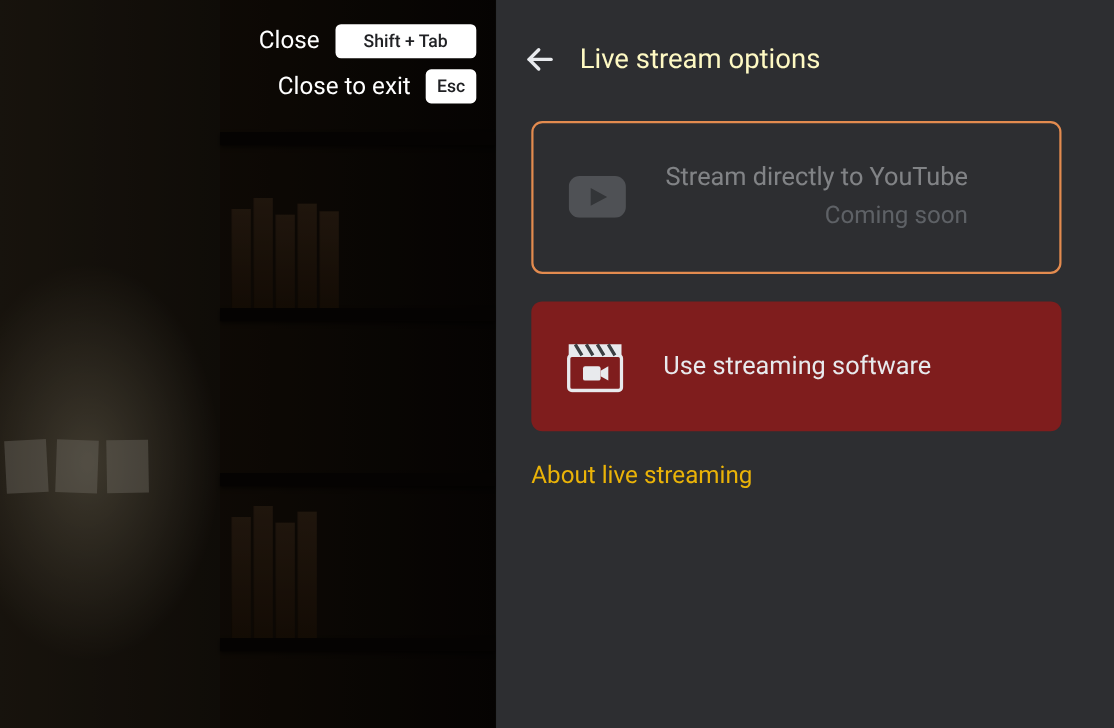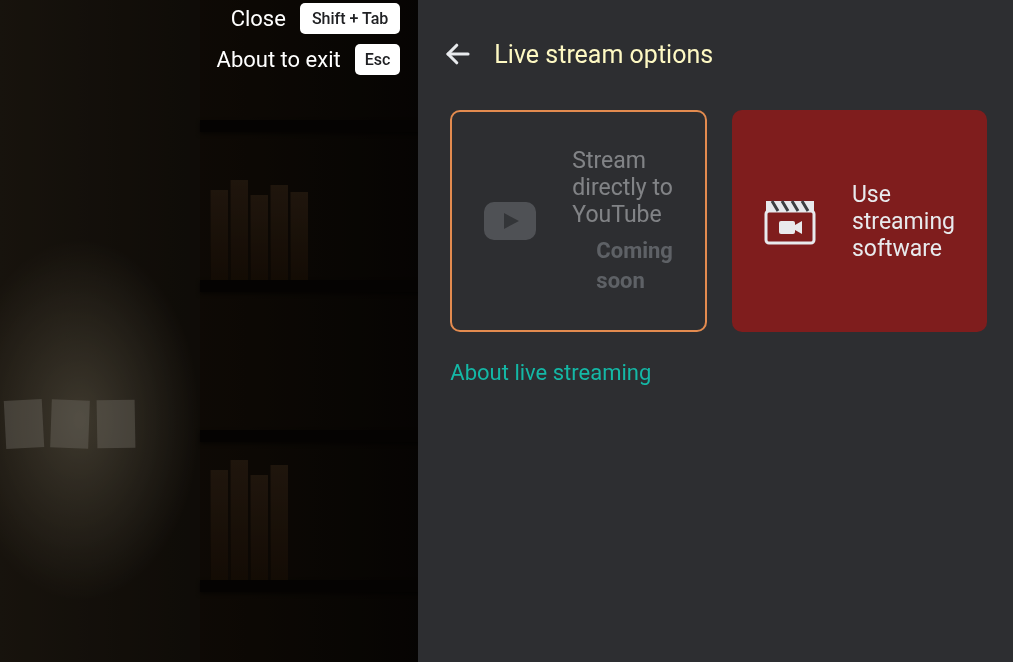--- a/index.html
+++ b/index.html
@@ -76,21 +76,21 @@
       opacity: 0.4;
       transform: rotate(-3deg);
     }
     .dim-overlay {
       position: absolute;
       inset: 0;
       background: rgba(0, 0, 0, 0.45);
     }
     .exit-hints {
       position: absolute;
-      top: 3px;
+      top: 22px;
       right: 18px;
       display: flex;
       flex-direction: column;
       gap: 10px;
       z-index: 10;
     }
     .hint-row {
       display: flex;
       align-items: center;
       justify-content: flex-end;
@@ -98,21 +98,21 @@
     }
     .hint-label {
       color: #ffffff;
       font-size: 22px;
       font-weight: 400;
     }
     .key-badge {
       background: #ffffff;
       color: #202124;
       border-radius: 5px;
-      padding: 6px 12px;
+      padding: 6px 26px;
       font-size: 16px;
       font-weight: 500;
     }
     .key-badge.small {
       padding: 6px 10px;
       text-align: right;
     }
     .right-panel {
       flex: 1;
       height: 100%;
@@ -134,24 +134,25 @@
       justify-content: center;
       cursor: pointer;
       color: #e8eaed;
     }
     .page-title {
       color: #fef9c3;
       font-size: 25px;
       font-weight: 400;
     }
     .cards {
-      padding: 40px 26px 0 32px;
-      display: flex;
-      flex-direction: row;
+      padding: 40px 48px 0 32px;
+      display: flex;
+      flex-direction: column;
       gap: 25px;
+      text-align: right;
     }
     .card {
       background: #7f1d1d;
       border-radius: 10px;
       padding: 35px 32px;
       display: flex;
       align-items: center;
       gap: 36px;
     }
     .card.highlighted {
@@ -178,26 +179,26 @@
       gap: 8px;
     }
     .card-title {
       color: #e8eaed;
       font-size: 23px;
       font-weight: 400;
     }
     .card-subtitle {
       color: #9aa0a6;
       font-size: 22px;
-      font-weight: 700;
+      font-weight: 400;
       line-height: 1.35;
       margin-left: 24px;
     }
     .about-link {
-      color: #14b8a6;
+      color: #eab308;
       font-size: 22px;
       font-weight: 400;
       margin: 28px 32px 0 32px;
       display: inline-block;
       cursor: pointer;
     }
   </style>
 </head>
 <body>
 
@@ -230,21 +231,21 @@
       <div class="photo" style="transform:rotate(-1deg);"></div>
     </div>
   </div>
   <div class="dim-overlay"></div>
   <div class="exit-hints">
     <div class="hint-row">
       <span class="hint-label">Close</span>
       <span class="key-badge">Shift + Tab</span>
     </div>
     <div class="hint-row">
-      <span class="hint-label">About to exit</span>
+      <span class="hint-label">Close to exit</span>
       <span class="key-badge small">Esc</span>
     </div>
   </div>
 </div>
 
 <div class="right-panel">
   <div class="header">
     <div class="back-btn">
       <svg width="30" height="30" viewBox="0 0 24 24" fill="none" stroke="currentColor" stroke-width="2.5" stroke-linecap="round" stroke-linejoin="round">
         <line x1="20" y1="12" x2="4" y2="12"></line>

